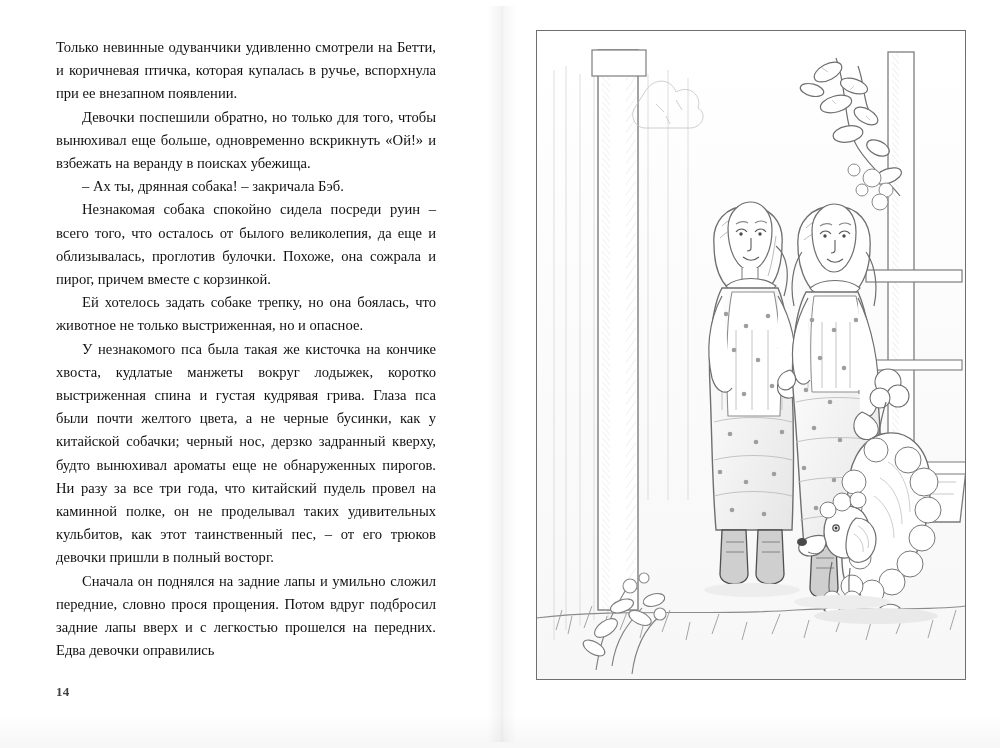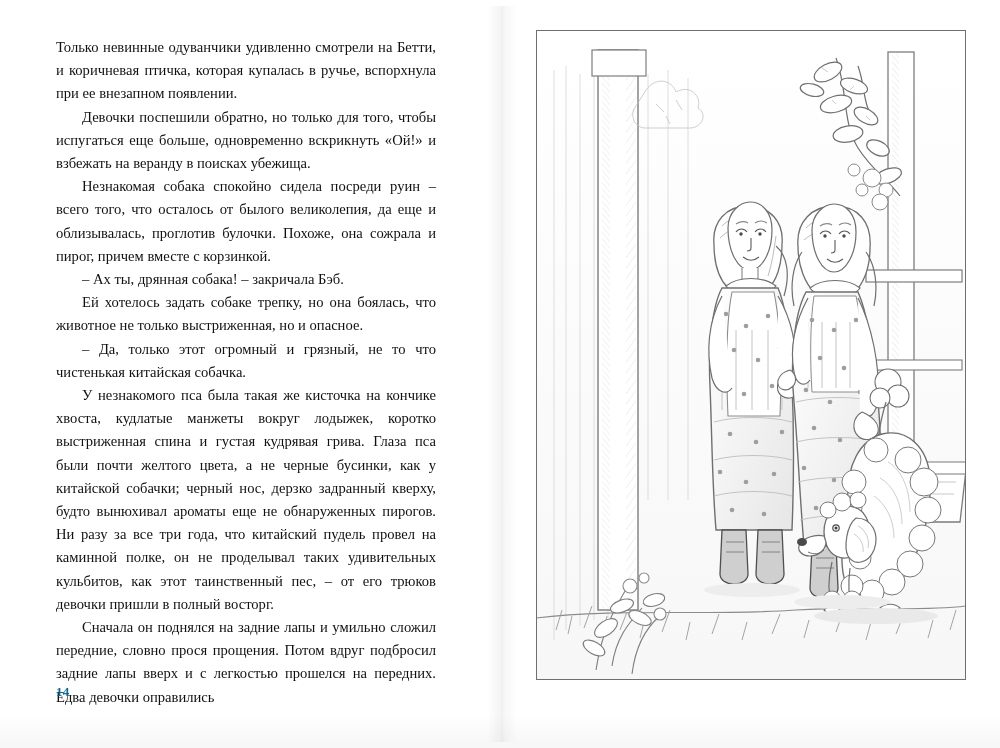--- a/index.html
+++ b/index.html
@@ -73,21 +73,21 @@
   }
   .para.first {
     text-indent: 0;
   }
   .page-number {
     position: absolute;
     left: 56px;
     top: 684px;
     font-size: 13px;
     font-weight: bold;
-    color: #0369a1;
+    color: #404040;
     letter-spacing: 0.3px;
     font-family: Liberation Serif, serif;
   }
 
   
   .page-right {
     position: absolute;
     left: 500px; top: 0;
     width: 500px;
     height: 748px;
@@ -115,25 +115,24 @@
 </head>
 <body>
 
 <div class="book-spread">
 
   <div class="page-shadow-top"></div>
 
   <div class="page-left">
     <div class="text-column">
       <p class="para first">Только невинные одуванчики удивленно смотрели на Бетти, и коричневая птичка, которая купалась в ручье, вспорхнула при ее внезапном появлении.</p>
-      <p class="para">Девочки поспешили обратно, но только для того, чтобы испугаться еще больше, одновременно вскрикнуть «Ой!» и взбежать на веранду в поисках убежища.</p>
+      <p class="para">Девочки поспешили обратно, но только для того, чтобы вынюхивал еще больше, одновременно вскрикнуть «Ой!» и взбежать на веранду в поисках убежища.</p>
+      <p class="para">– Ах ты, дрянная собака! – закричала Бэб.</p>
       <p class="para">Незнакомая собака спокойно сидела посреди руин – всего того, что осталось от былого великолепия, да еще и облизывалась, проглотив булочки. Похоже, она сожрала и пирог, причем вместе с корзинкой.</p>
-      <p class="para">– Ах ты, дрянная собака! – закричала Бэб.</p>
       <p class="para">Ей хотелось задать собаке трепку, но она боялась, что животное не только выстриженная, но и опасное.</p>
-      <p class="para">– Да, только этот огромный и грязный, не то что чистенькая китайская собачка.</p>
       <p class="para">У незнакомого пса была такая же кисточка на кончике хвоста, кудлатые манжеты вокруг лодыжек, коротко выстриженная спина и густая кудрявая грива. Глаза пса были почти желтого цвета, а не черные бусинки, как у китайской собачки; черный нос, дерзко задранный кверху, будто вынюхивал ароматы еще не обнаруженных пирогов. Ни разу за все три года, что китайский пудель провел на каминной полке, он не проделывал таких удивительных кульбитов, как этот таинственный пес, – от его трюков девочки пришли в полный восторг.</p>
       <p class="para">Сначала он поднялся на задние лапы и умильно сложил передние, словно прося прощения. Потом вдруг подбросил задние лапы вверх и с легкостью прошелся на передних. Едва девочки оправились</p>
     </div>
     <div class="page-number">14</div>
   </div>
 
   <div class="page-right">
     <div class="illustration-frame">
       <svg class="illustration-svg" viewBox="0 0 430 650" xmlns="http://www.w3.org/2000/svg">
         <defs>

